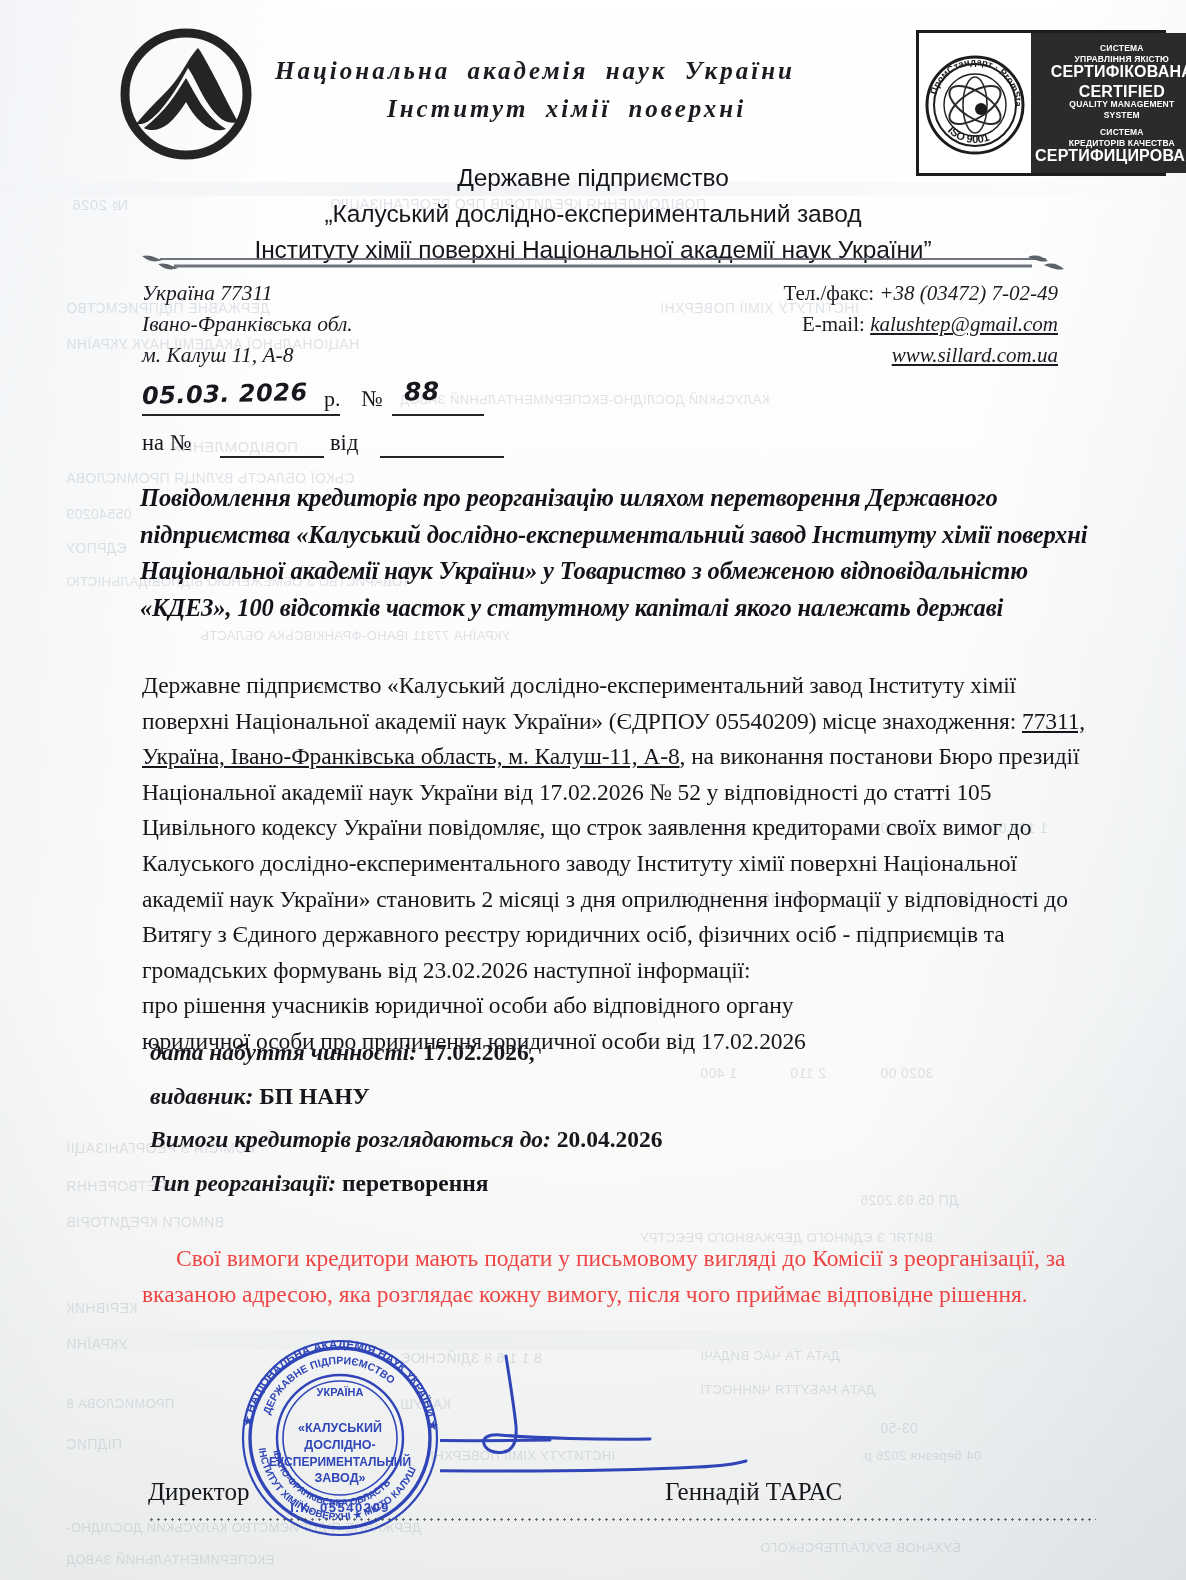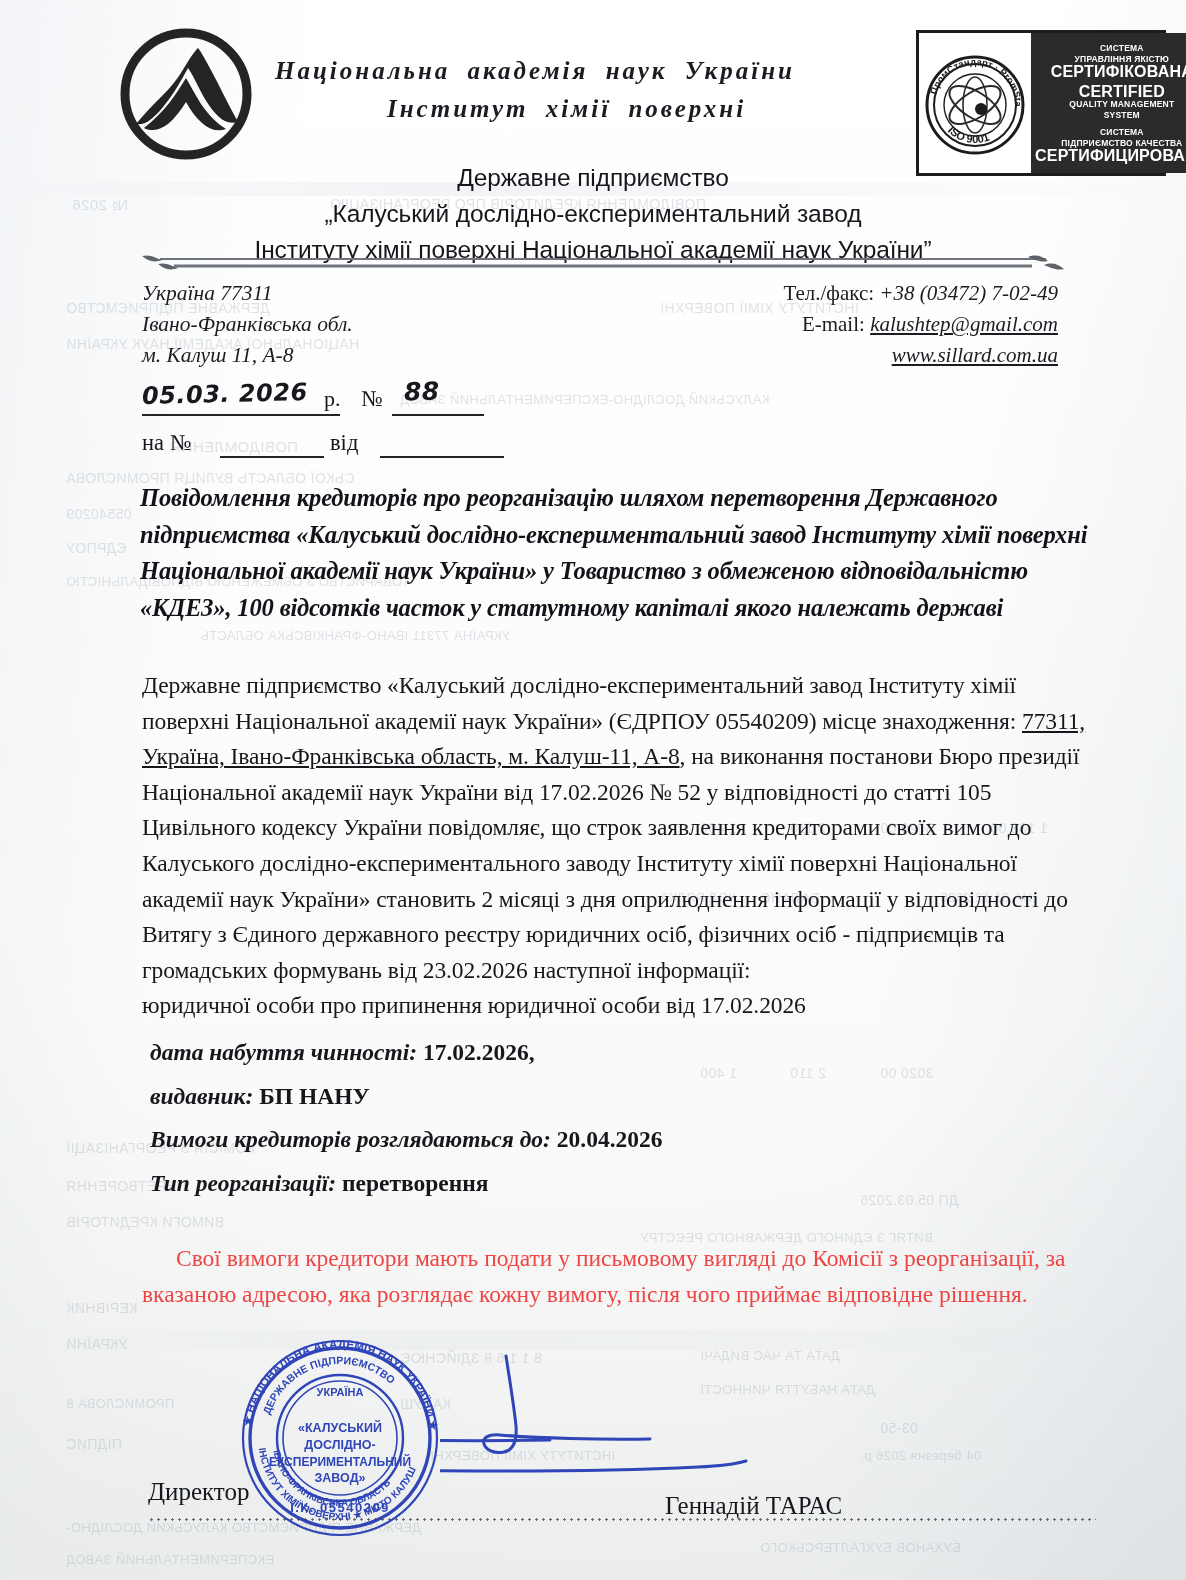--- a/index.html
+++ b/index.html
@@ -157,21 +157,21 @@
     font-size:23.5px;line-height:35.6px;color:#ef4444;
   }
   .closing p{margin:0;text-indent:34px;}
 
   
   .seal{position:absolute;left:232px;top:1330px;width:216px;height:216px;}
   .sig{position:absolute;left:440px;top:1340px;width:360px;height:170px;}
 
   .signline{position:absolute;left:140px;right:90px;top:1478px;height:52px;}
   .sig-role{position:absolute;left:8px;top:0;font-size:25px;color:#15171c;}
-  .sig-name{position:absolute;left:525px;top:14px;font-size:25px;color:#15171c;}
+  .sig-name{position:absolute;left:525px;top:0;font-size:25px;color:#15171c;}
   .dots{
     position:absolute;left:8px;right:0;top:40px;height:3px;
     background-image:radial-gradient(circle, #3c4048 1px, rgba(0,0,0,0) 1.3px);
     background-size:7px 3px;background-repeat:repeat-x;
     opacity:.75;
   }
 </style>
 </head>
 <body>
 
@@ -270,21 +270,21 @@
       <div class="iso-right">
         <div class="sm">СИСТЕМА</div>
         <div class="sm">УПРАВЛІННЯ ЯКІСТЮ</div>
         <div class="bg">СЕРТИФІКОВАНА</div>
         <div class="gap"></div>
         <div class="bg">CERTIFIED</div>
         <div class="sm">QUALITY MANAGEMENT</div>
         <div class="sm">SYSTEM</div>
         <div class="gap"></div>
         <div class="sm">СИСТЕМА</div>
-        <div class="sm">ПІДПРИЄМСТВО КАЧЕСТВА</div>
+        <div class="sm">КРЕДИТОРІВ КАЧЕСТВА</div>
         <div class="bg">СЕРТИФИЦИРОВАНА</div>
       </div>
     </div>
   </div>
 
   <div class="ent-name">
     <span class="ln">Державне підприємство</span>
     <span class="ln">„Калуський дослідно-експериментальний завод</span>
     <span class="ln">Інституту хімії поверхні Національної  академії  наук  України”</span>
   </div>
@@ -332,20 +332,21 @@
     <span class="r2-a">на №</span>
     <span class="r2-ul1"></span>
     <span class="r2-b">від</span>
     <span class="r2-ul2"></span>
   </div>
 
   <div class="title">Повідомлення кредиторів про реорганізацію шляхом перетворення Державного підприємства «Калуський дослідно-експериментальний завод Інституту хімії поверхні Національної академії наук України» у Товариство з обмеженою відповідальністю «КДЕЗ», 100 відсотків часток у статутному капіталі якого належать державі</div>
 
   <div class="body-txt">
     <p><span>Державне підприємство  «Калуський дослідно-експериментальний завод Інституту хімії поверхні Національної академії наук України» (ЄДРПОУ 05540209) місце знаходження: </span><span class="u">77311, Україна, Івано-Франківська область, м. Калуш-11, А-8</span><span>, на виконання постанови Бюро президії Національної академії наук України  від 17.02.2026  №  52 у відповідності до статті 105 Цивільного кодексу України повідомляє, що строк заявлення  кредиторами своїх вимог до Калуського дослідно-експериментального заводу Інституту хімії поверхні Національної академії наук України» становить 2 місяці з дня оприлюднення  інформації у відповідності до Витягу з Єдиного державного реєстру юридичних осіб, фізичних осіб - підприємців та громадських формувань від 23.02.2026 наступної інформації:</span></p>
+    <p>про рішення учасників юридичної особи або відповідного органу</p>
     <p>юридичної особи про припинення юридичної особи від 17.02.2026</p>
   </div>
 
   <div class="fields" id="fields-list">
       <p class="row"><em>дата набуття чинності: </em><span>17.02.2026,</span></p>
       <p class="row"><em>видавник: </em><span>БП НАНУ</span></p>
       <p class="row"><em>Вимоги кредиторів розглядаються до: </em><span>20.04.2026</span></p>
       <p class="row"><em>Тип реорганізації: </em><span>перетворення</span></p>
     </div>
 

